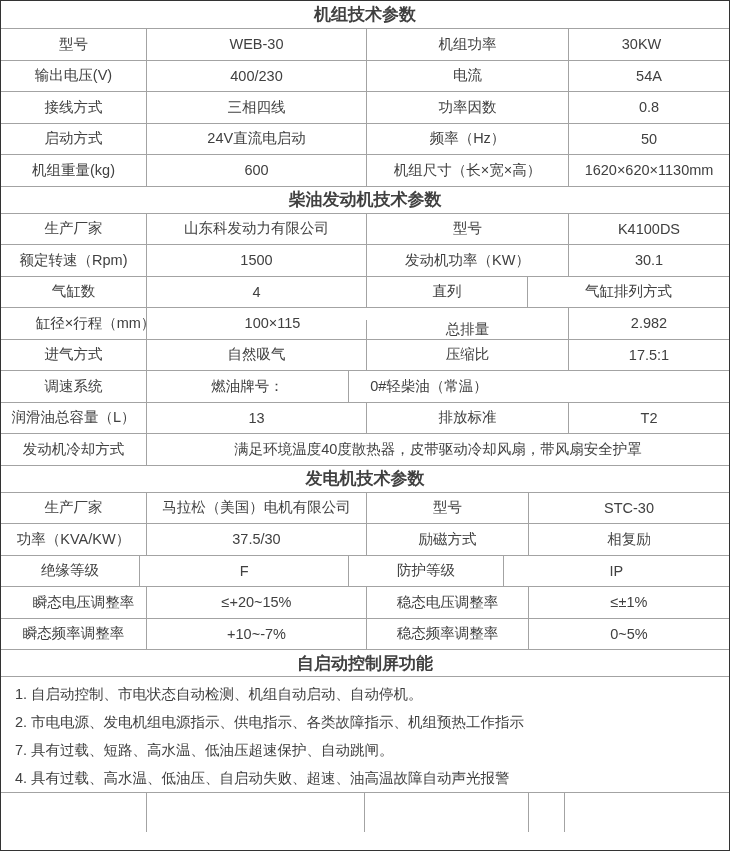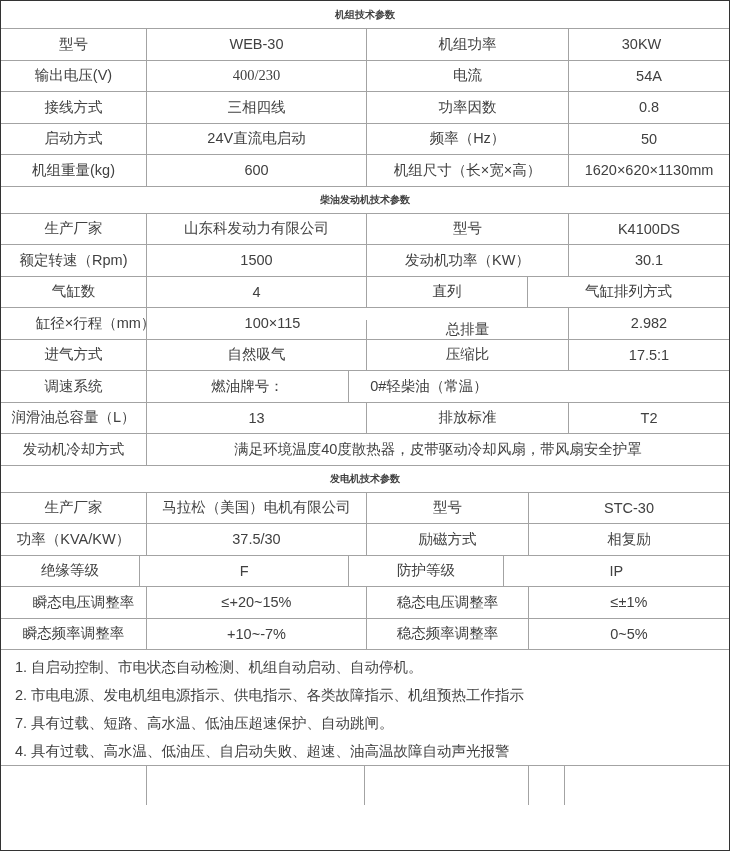--- a/index.html
+++ b/index.html
@@ -20,21 +20,21 @@
   
   .spec-table > .section > * { border-top: 1px solid #a3a3a3; }
   .spec-table > .section:first-child > :first-child { border-top: none; }
 
   .section-header {
     height: 27px;
     display: flex;
     align-items: center;
     justify-content: center;
     font-weight: bold;
-    font-size: 10px;
+    font-size: 17px;
   }
   .row {
     display: flex;
     height: 31.5px;
     align-items: stretch;
   }
   .cell {
     display: flex;
     align-items: center;
     justify-content: center;
@@ -66,21 +66,21 @@
     <div class="section sec-unit">
       <div class="section-header">机组技术参数</div>
       <div class="row">
         <div class="cell" style="width: 145px;">型号</div>
         <div class="cell" style="width: 220px;">WEB-30</div>
         <div class="cell" style="width: 202px;">机组功率</div>
         <div class="cell" style="width: 146px;">30KW</div>
       </div>
       <div class="row">
         <div class="cell" style="width: 145px;">输出电压(V)</div>
-        <div class="cell" style="width: 220px; font-family: Liberation Serif, serif;">400/230</div>
+        <div class="cell" style="width: 220px;">400/230</div>
         <div class="cell" style="width: 202px;">电流</div>
         <div class="cell" style="width: 161px;">54A</div>
       </div>
       <div class="row">
         <div class="cell" style="width: 145px;">接线方式</div>
         <div class="cell" style="width: 220px;">三相四线</div>
         <div class="cell" style="width: 202px;">功率因数</div>
         <div class="cell" style="width: 161px;">0.8</div>
       </div>
       <div class="row">
@@ -171,20 +171,21 @@
         <div class="cell" style="width: 201px;">≤±1%</div>
       </div>
       <div class="row">
         <div class="cell" style="width: 145px;">瞬态频率调整率</div>
         <div class="cell" style="width: 220px;">+10~-7%</div>
         <div class="cell" style="width: 162px;">稳态频率调整率</div>
         <div class="cell" style="width: 201px;">0~5%</div>
       </div>
     </div>
     <div class="section sec-control-panel">
+      <div class="section-header">自启动控制屏功能</div>
       <div class="list-cell">
         <div class="list-item">1. 自启动控制、市电状态自动检测、机组自动启动、自动停机。</div>
         <div class="list-item">2. 市电电源、发电机组电源指示、供电指示、各类故障指示、机组预热工作指示</div>
         <div class="list-item">7. 具有过载、短路、高水温、低油压超速保护、自动跳闸。</div>
         <div class="list-item">4. 具有过载、高水温、低油压、自启动失败、超速、油高温故障自动声光报警</div>
       </div>
     </div>
     <div class="section sec-footer-empty">
       <div class="row">
         <div class="cell" style="width: 145px;"></div>

